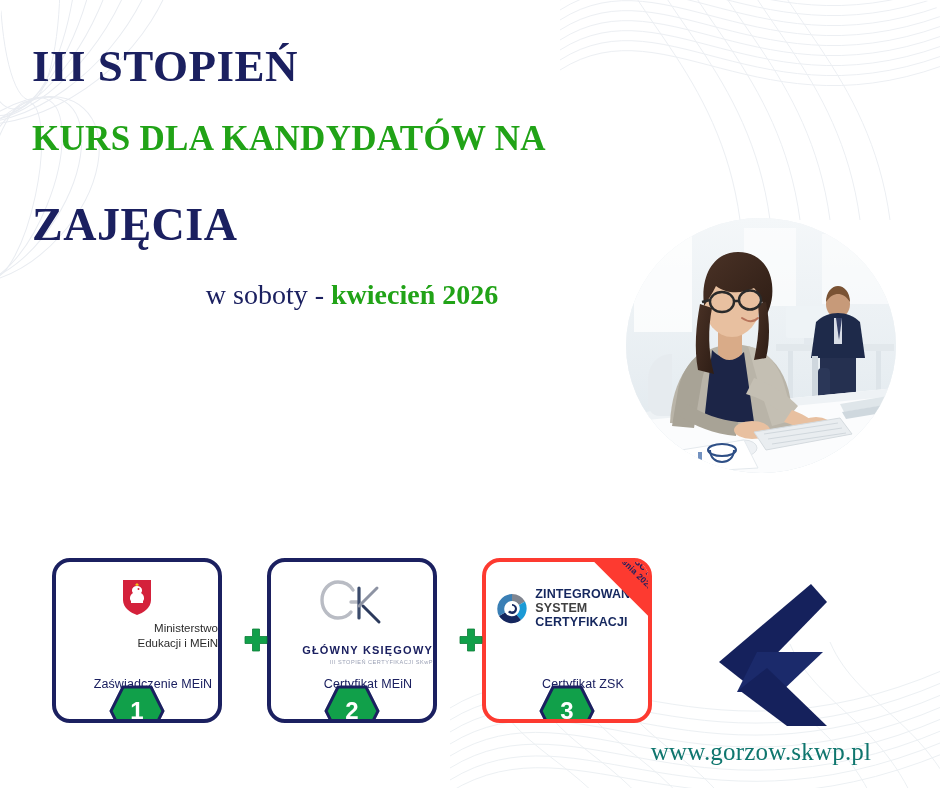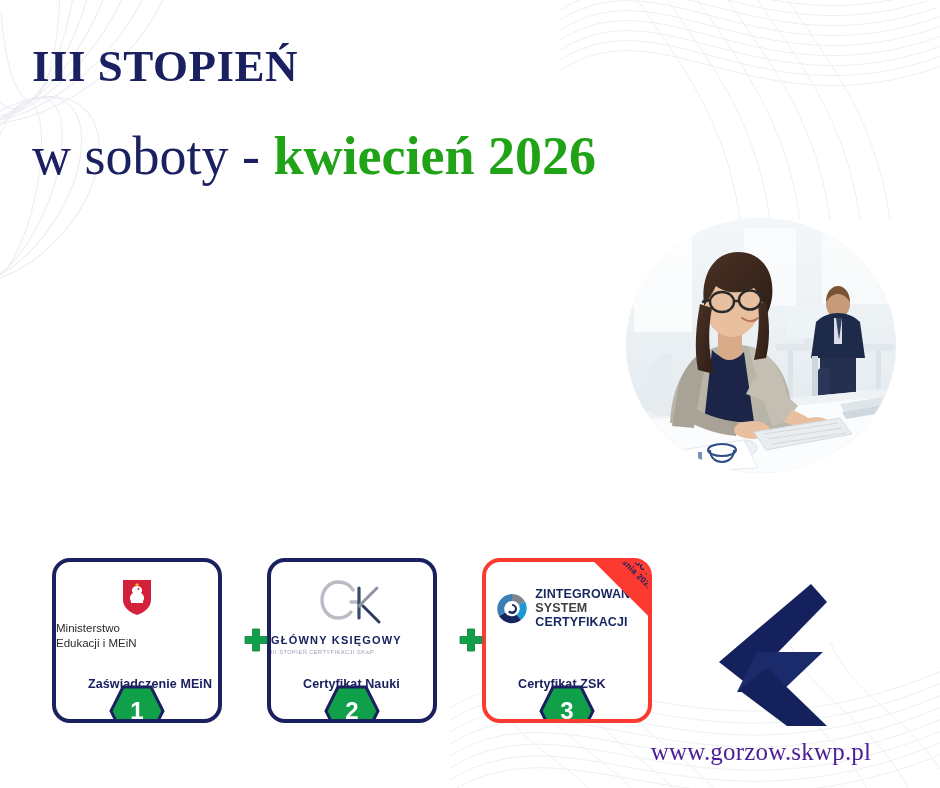--- a/index.html
+++ b/index.html
@@ -60,25 +60,26 @@
     font-family: "Liberation Serif", serif;
     font-weight: bold;
     font-size: 46px;
     line-height: 1.16;
     letter-spacing: 0.5px;
     color: #1b2060;
     margin: 0 0 28px 0;
   }
   .t-termin {
     font-family: "Liberation Serif", serif;
-    font-size: 54px;
+    font-size: 28px;
     line-height: 1.1;
     color: #1b2060;
     margin: 0;
     white-space: nowrap;
+    text-align: center;
   }
   .t-termin .mth {
     font-weight: bold;
     color: #21a317;
   }
 
   
   .photo {
     position: absolute;
     left: 626px;
@@ -113,28 +114,29 @@
     overflow: hidden;
   }
   .card.c1 { left: 0; }
   .card.c2 { left: 215px; }
   .card.c3 { left: 430px; border-color: #fd3a30; }
 
   .card-body {
     position: absolute;
     left: 0; right: 0;
     top: 14px;
-    text-align: left;
+    text-align: right;
   }
   .card-caption {
     position: absolute;
     left: 0; right: 0;
     bottom: 28px;
-    font-family: "Liberation Sans", sans-serif;
-    font-weight: bold;
+    text-align: center;
+    font-family: "Liberation Sans", sans-serif;
+    font-weight: normal;
     font-size: 12.5px;
     color: #1b2060;
     letter-spacing: 0.1px;
     padding-left: 32px;
   }
 
   
   .mein-emblem { margin: 2px auto 5px; display: block; }
   .mein-text {
     font-family: "Liberation Sans", sans-serif;
@@ -144,21 +146,21 @@
   }
 
   
   .gk-mark { margin: 4px auto 2px; display: block; }
   .gk-name {
     font-family: "Liberation Sans", sans-serif;
     font-weight: bold;
     font-size: 11px;
     letter-spacing: 1.2px;
     color: #1b2060;
-    margin-top: 8px;
+    margin-top: 18px;
   }
   .gk-sub {
     font-family: "Liberation Sans", sans-serif;
     font-size: 5.6px;
     letter-spacing: 0.5px;
     color: #9aa0b4;
     margin-top: 3px;
   }
 
   
@@ -241,21 +243,21 @@
     right: 44px;
     bottom: 22px;
     z-index: 3;
     text-align: center;
     width: 270px;
   }
   .brand-mark { display: block; margin: 0 auto 10px; }
   .brand-url {
     font-family: "Liberation Serif", serif;
     font-size: 25px;
-    color: #4c1d95;
+    color: #0f766e;
     letter-spacing: 0.2px;
   }
 </style>
 </head>
 <body>
 
 <div id="poster">
 
   <svg class="bg-art bg-tl" viewBox="0 0 380 420">
     <g fill="none" stroke="#e9ecf1" stroke-width="1">
@@ -312,22 +314,24 @@
       <path d="M160,92 C190,162 270,172 300,260"></path>
       <path d="M300,60 C330,130 410,140 440,260"></path>
       <path d="M340,56 C370,126 450,136 480,260"></path>
       <path d="M380,54 C410,124 490,134 520,250"></path>
     </g>
   </svg>
 
   <div class="copy">
     <div class="t-stopien">III STOPIEŃ</div>
     <div class="t-kurs">
+      <div>KURS DLA KANDYDATÓW NA</div>
     </div>
     <div class="t-zajecia">
+      <div>ZAJĘCIA</div>
     </div>
     <div class="t-termin">
       <span>w soboty - </span><span class="mth">kwiecień 2026</span>
     </div>
   </div>
 
   <div class="photo">
     <svg width="270" height="255" viewBox="0 0 270 255">
       <defs>
         <linearGradient id="bgRoom" x1="0" y1="0" x2="0" y2="1">
@@ -455,21 +459,21 @@
         <svg class="gk-mark" width="74" height="46" viewBox="0 0 74 46">
           <path d="M38 10c-3-5-9-8-15-8C14 2 7 10 7 20s7 18 16 18c5 0 10-2 13-6" fill="none" stroke="#b9bcc4" stroke-width="3.4" stroke-linecap="round"></path>
           <path d="M36 22h8" stroke="#b9bcc4" stroke-width="3.4" stroke-linecap="round"></path>
           <path d="M44 8v30" stroke="#3a4a6b" stroke-width="3.2" stroke-linecap="round"></path>
           <path d="M44 26 L62 8" stroke="#8d93a3" stroke-width="3" stroke-linecap="round"></path>
           <path d="M48 26 L64 42" stroke="#2c3a5c" stroke-width="3" stroke-linecap="round"></path>
         </svg>
         <div class="gk-name">GŁÓWNY KSIĘGOWY</div>
         <div class="gk-sub">III STOPIEŃ CERTYFIKACJI SKwP</div>
       </div>
-      <div class="card-caption">Certyfikat Nauki</div>
+      <div class="card-caption">Certyfikat MEiN</div>
       <div class="hexwrap">
         <svg width="56" height="56" viewBox="0 0 56 56">
           <polygon points="14,4 42,4 54,28 42,52 14,52 2,28" fill="#11a04a" stroke="#1b2060" stroke-width="3"></polygon>
         </svg>
         <div class="hexnum">2</div>
       </div>
     </div>
 
     <svg class="plus p2" viewBox="0 0 26 26">
       <path d="M9.5 1h7v7.5H24v7h-7.5V23h-7v-7.5H2v-7h7.5z" fill="#11a04a" stroke="#0c7d39" stroke-width="0.8"></path>

